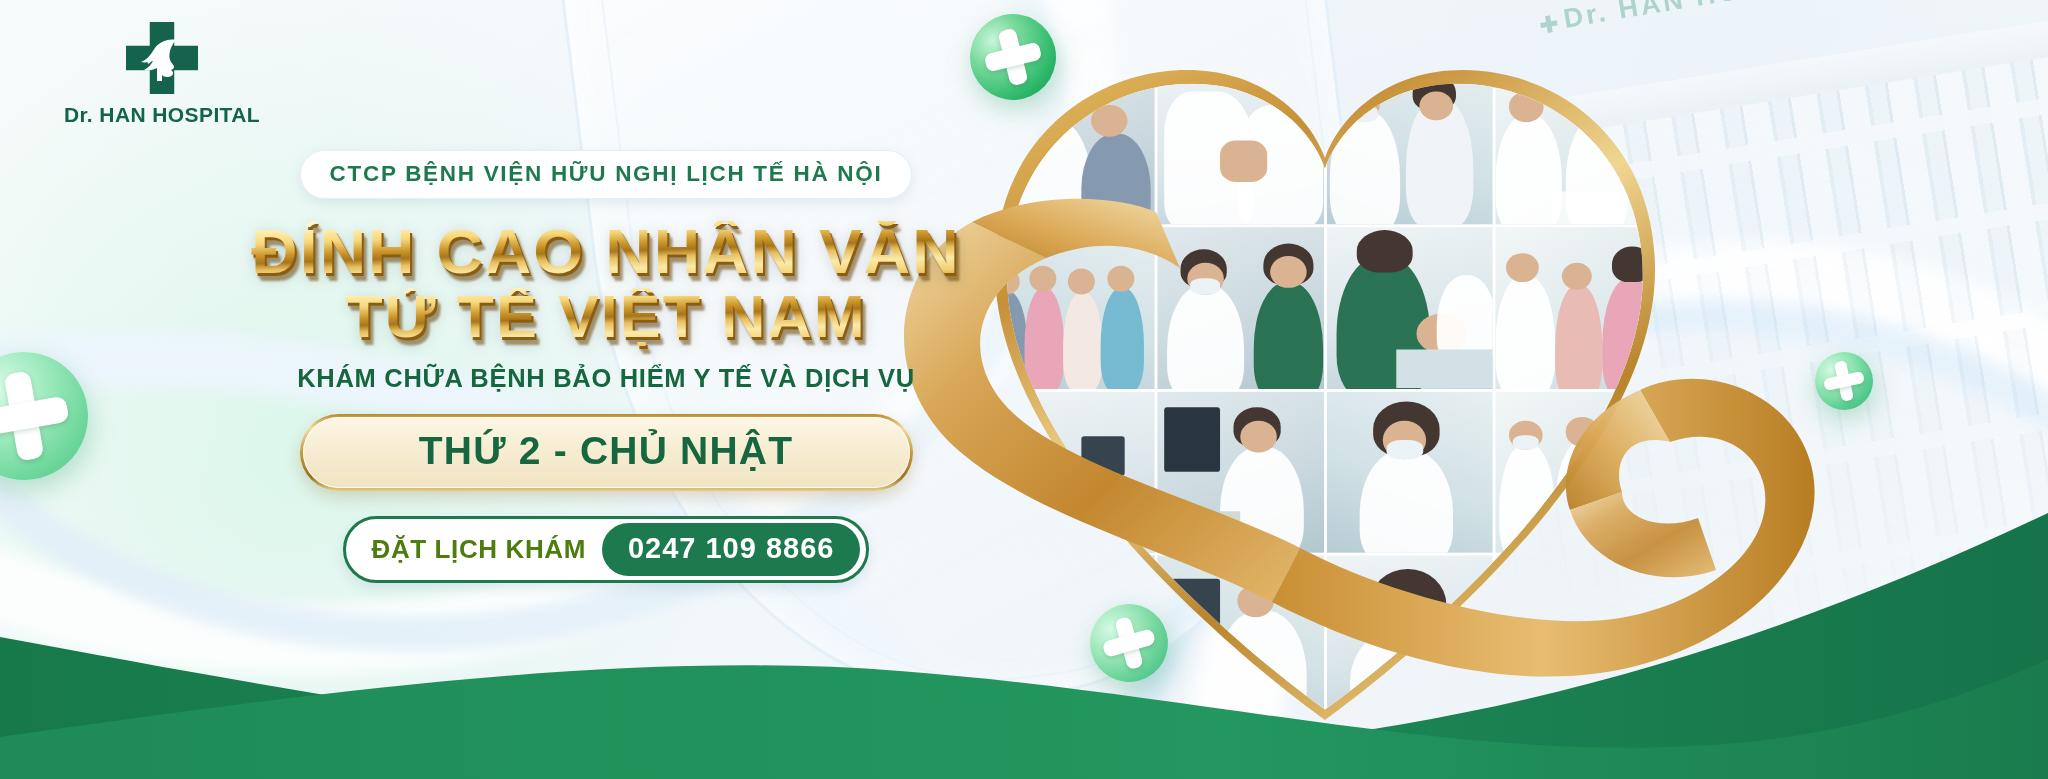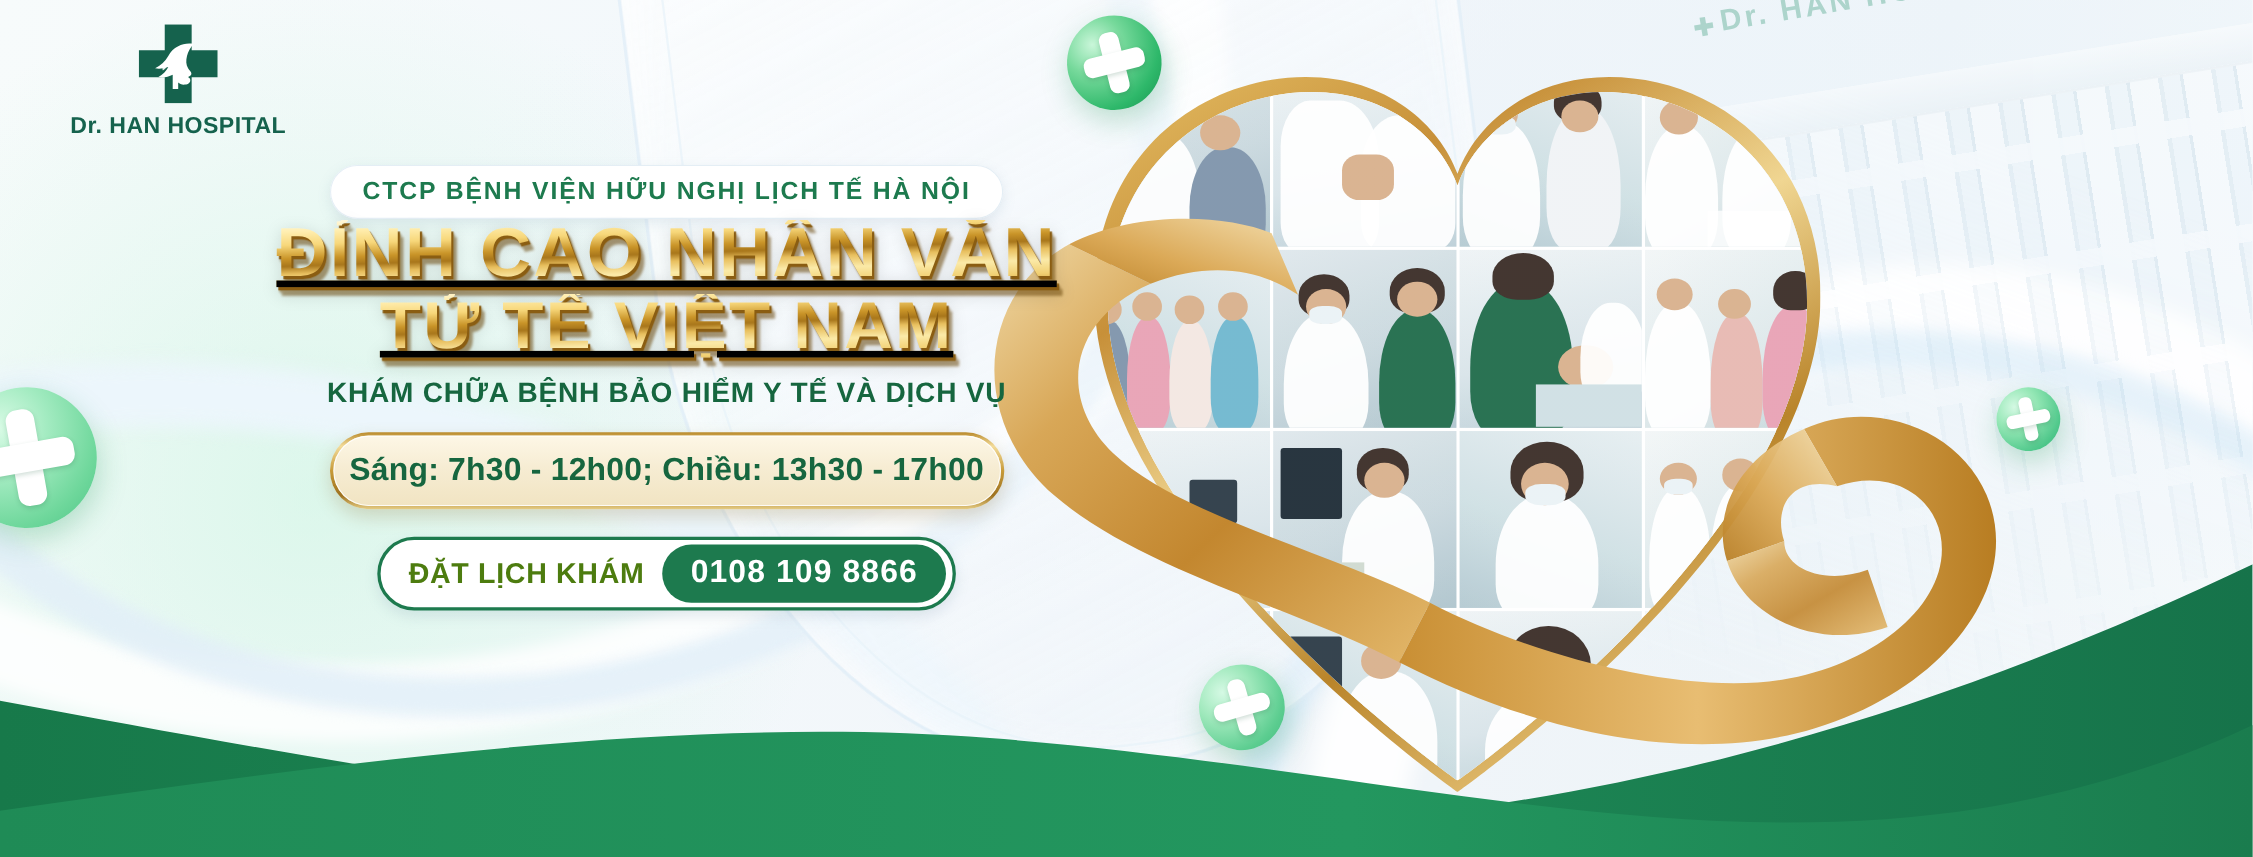--- a/index.html
+++ b/index.html
@@ -101,21 +101,21 @@
   .copy{position:absolute;left:226px;top:150px;width:760px;text-align:center;}
 
   .pill-name{
     display:inline-block;
     background:#fff;border-radius:26px;
     padding:11px 30px 12px;
     box-shadow:0 4px 12px rgba(120,150,170,.17), 0 0 0 1px rgba(225,236,244,.9) inset;
     color:#1d7a4e;font-weight:700;font-size:22.5px;letter-spacing:1.7px;white-space:nowrap;
   }
 
-  .headline{margin-top:1px;text-decoration:underline;}
+  .headline{margin-top:22px;}
   .hl-line{
     font-weight:900;font-style:normal;
     font-size:63px;line-height:.97;letter-spacing:2px;
     white-space:nowrap;
     background:linear-gradient(178deg,
       #fff9e6 0%, #ffeeb0 14%, #f7d77a 28%, #c99428 42%,
       #a8761b 50%, #e8bf5e 58%, #fbeaa8 70%, #f1cf72 84%, #b5821f 100%);
     -webkit-background-clip:text;background-clip:text;
     color:transparent;-webkit-text-fill-color:transparent;
     filter:drop-shadow(2px 3px 0 #8a5d12) drop-shadow(3px 5px 1px rgba(110,74,14,.55))
@@ -436,23 +436,23 @@
 
     <div class="headline">
       <div class="hl-line l1">ĐỈNH CAO NHÂN VĂN</div>
       <div class="hl-line l2">TỬ TẾ VIỆT NAM</div>
     </div>
 
     <div class="subhead">KHÁM CHỮA BỆNH BẢO HIỂM Y TẾ VÀ DỊCH VỤ</div>
 
     <div class="schedule">
       <div class="schedule-in">
-        <div class="sched-hours">Sáng: 7h30 - 12h00; Chiều: 13h30 - 17h00</div>
+        <div class="sched-days">THỨ 2 - CHỦ NHẬT</div>
       </div>
     </div>
 
     <div class="booking">
       <span class="booking-label">ĐẶT LỊCH KHÁM</span>
-      <span class="booking-phone">0108 109 8866</span>
+      <span class="booking-phone">0247 109 8866</span>
     </div>
   </div>
 
 </div>
 
 </body></html>

